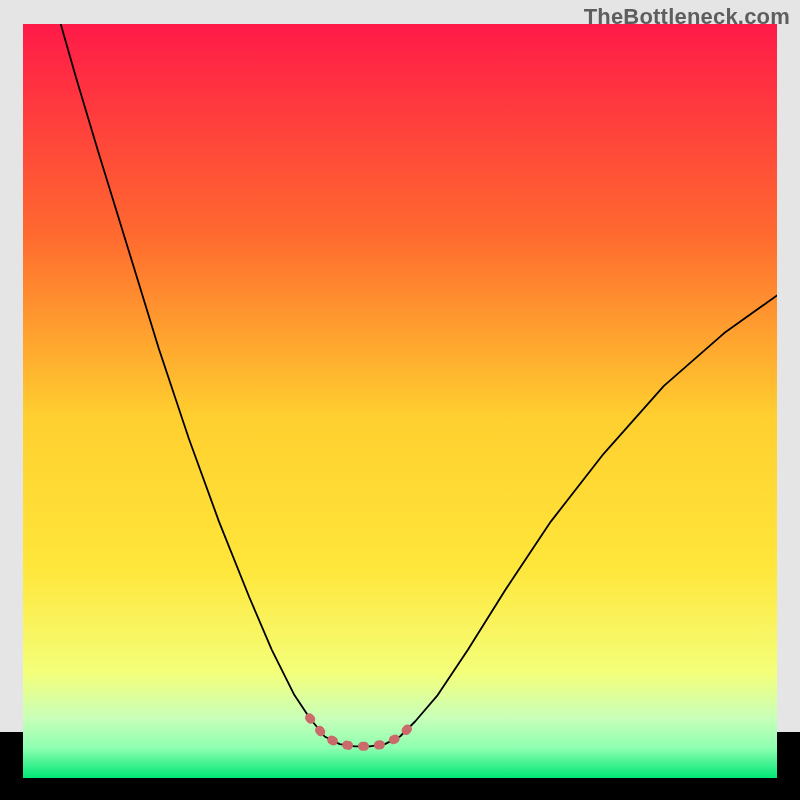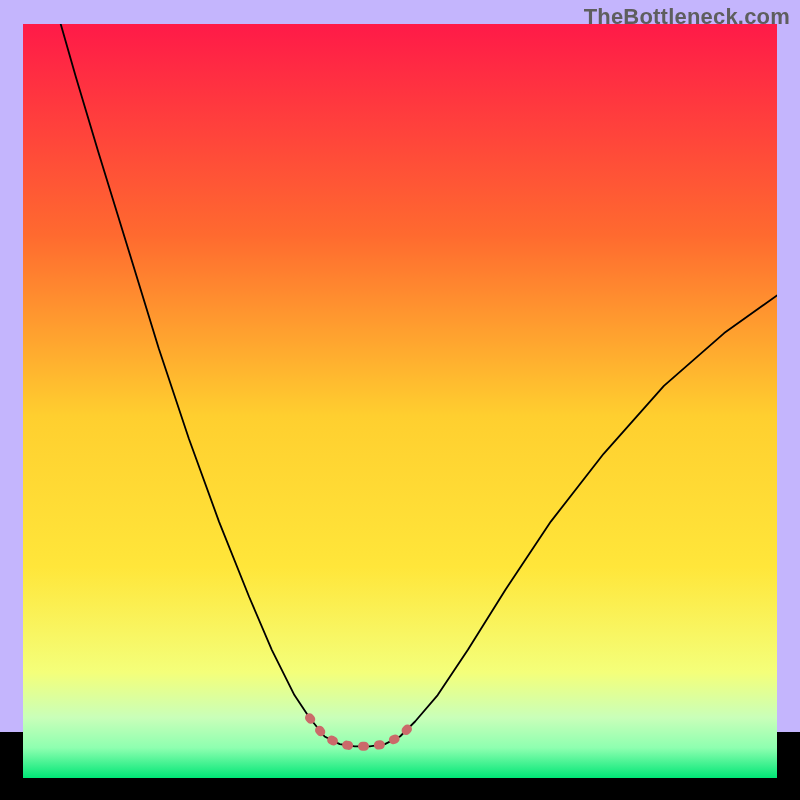--- a/index.html
+++ b/index.html
@@ -7,21 +7,21 @@
     padding: 0;
     width: 800px;
     height: 800px;
     background: #000;
     overflow: hidden;
   }
   .frame {
     position: relative;
     width: 800px;
     height: 732px;
-    background: #c4b5fd;
+    background: #e5e5e5;
   }
   .watermark {
     position: absolute;
     top: 4px;
     right: 10px;
     font-family: Arial, Helvetica, sans-serif;
     font-size: 22px;
     font-weight: 600;
     color: #5e5e5e;
     letter-spacing: 0.2px;

